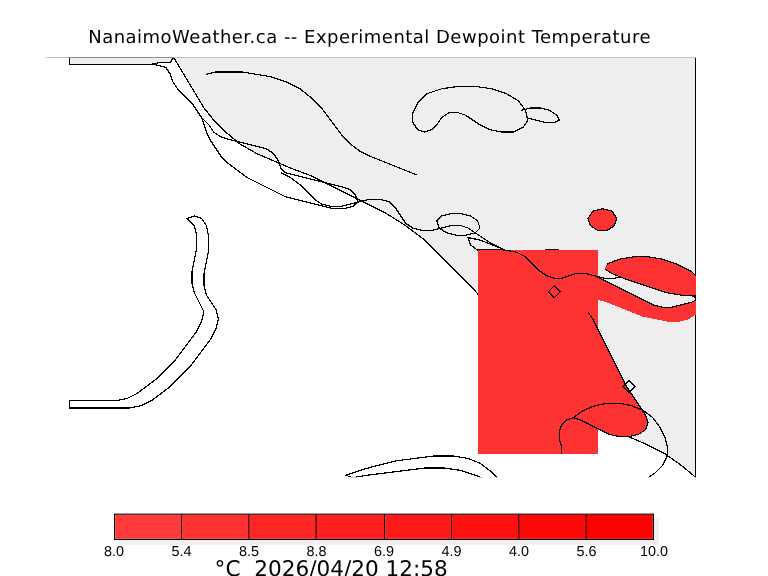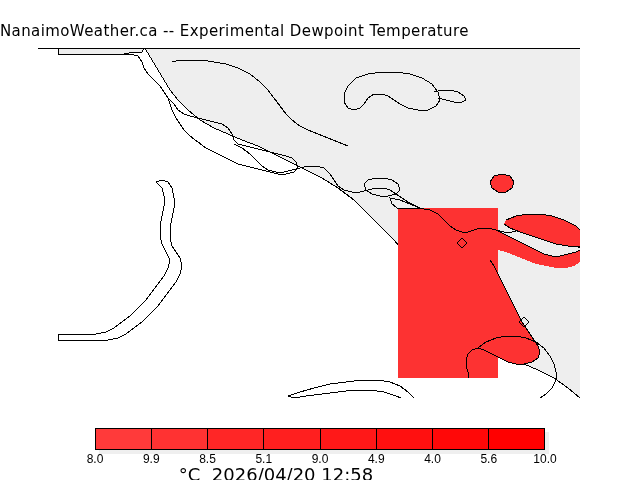--- a/index.html
+++ b/index.html
@@ -16,21 +16,21 @@
     font-family: "DejaVu Sans", sans-serif;
     -webkit-font-smoothing: none;
   }
 
   
   #title {
     position: absolute;
     left: 0;
     top: 22px;
     width: 616px;
-    text-align: left;
+    text-align: center;
     font-family: "DejaVu Sans", sans-serif;
     font-size: 15px;
     letter-spacing: 0.4px;
     color: #000000;
     white-space: pre;
   }
 
   
   #map-frame {
     position: absolute;
@@ -296,23 +296,23 @@
     <div class="cb-seg" style="background: rgb(255, 31, 31);"></div>
     <div class="cb-seg" style="background: rgb(255, 24, 24);"></div>
     <div class="cb-seg" style="background: rgb(255, 16, 16);"></div>
     <div class="cb-seg" style="background: rgb(255, 8, 8);"></div>
     <div class="cb-seg" style="background: rgb(255, 0, 0);"></div>
   </div>
 </div>
 
 <div id="cb-ticks">
   <span class="cb-tick" style="left: 95px;">8.0</span>
-  <span class="cb-tick" style="left: 151.25px;">9.9</span>
+  <span class="cb-tick" style="left: 151.25px;">5.4</span>
   <span class="cb-tick" style="left: 207.5px;">8.5</span>
-  <span class="cb-tick" style="left: 263.75px;">5.1</span>
-  <span class="cb-tick" style="left: 320px;">9.0</span>
+  <span class="cb-tick" style="left: 263.75px;">8.8</span>
+  <span class="cb-tick" style="left: 320px;">6.9</span>
   <span class="cb-tick" style="left: 376.25px;">4.9</span>
   <span class="cb-tick" style="left: 432.5px;">4.0</span>
   <span class="cb-tick" style="left: 488.75px;">5.6</span>
   <span class="cb-tick" style="left: 545px;">10.0</span>
 </div>
 
 <div id="cb-caption">°C  2026/04/20 12:58</div>
 
 </body></html>

